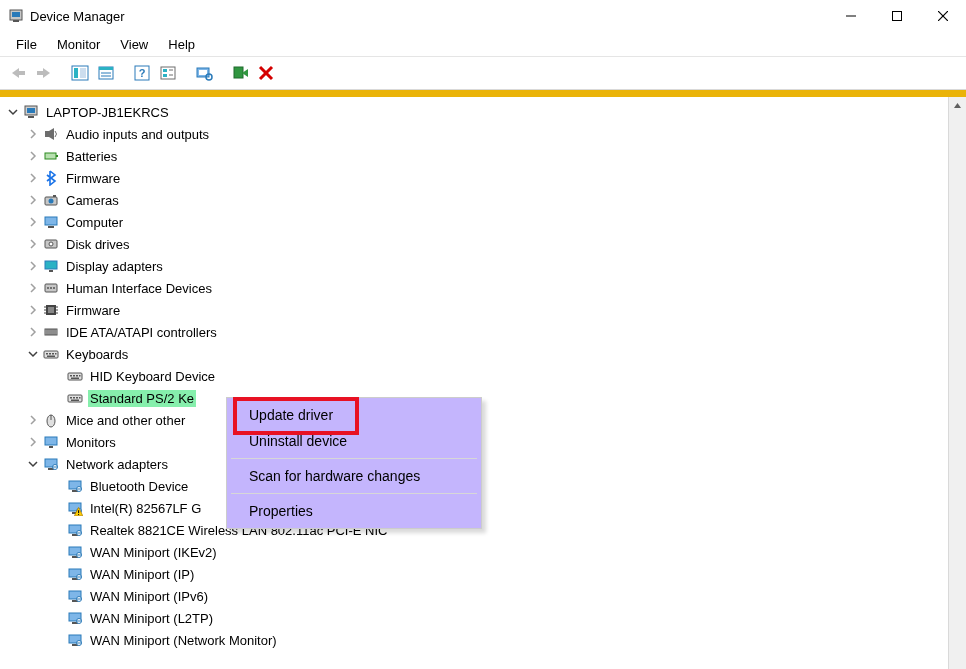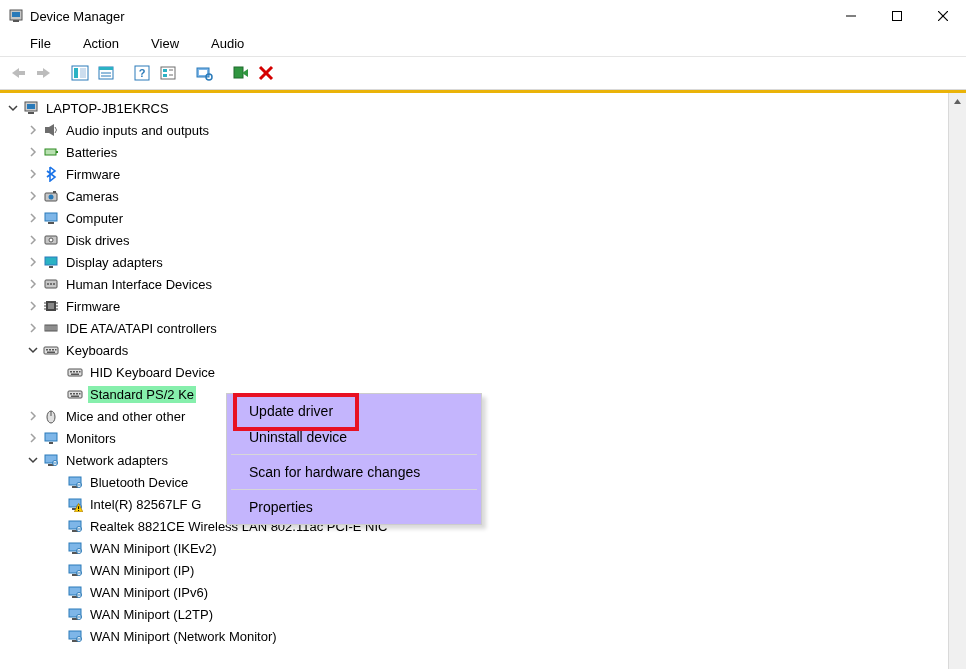--- a/index.html
+++ b/index.html
@@ -6,29 +6,29 @@
   .window{width:966px;height:669px;position:relative;background:#fff;display:flex;flex-direction:column}
   
   .titlebar{height:32px;display:flex;align-items:center;padding-left:8px}
   .titlebar .app-icon{width:16px;height:16px;margin-right:6px;display:flex;align-items:center;justify-content:center}
   .titlebar .title{flex:0 0 auto;font-size:13px}
   .titlebar .spacer{flex:1}
   .winbtns{display:flex;height:32px}
   .winbtn{width:46px;display:flex;align-items:center;justify-content:center;color:#000}
   .winbtn svg{display:block}
   
-  .menubar{height:24px;display:flex;align-items:flex-start;padding-left:20px;gap:12px;border-bottom:1px solid #e5e5e5}
+  .menubar{height:24px;display:flex;align-items:center;padding-left:6px;gap:0;border-bottom:1px solid #e5e5e5}
   .menuitem{padding:4px 10px}
   
   .toolbar{height:32px;display:flex;align-items:center;padding-left:6px;gap:2px;border-bottom:1px solid #d9d9d9}
   .tbtn{width:24px;height:24px;display:flex;align-items:center;justify-content:center;border-radius:2px}
   .tbtn.disabled{opacity:.45}
   .tsep{width:8px}
   
-  .treewrap{flex:1;display:flex;border-top:3px solid #eab308;position:relative}
+  .treewrap{flex:1;display:flex;border-top:7px solid #eab308;position:relative}
   .tree{flex:1;padding:4px 0 0 6px;overflow:hidden}
   .scrollbar{width:17px;background:#f0f0f0;border-left:1px solid #d9d9d9;position:relative}
   .scroll-arrow{position:absolute;left:0;right:0;height:17px;display:flex;align-items:center;justify-content:center;color:#606060}
   .scroll-arrow.up{top:0}
   .node{display:flex;align-items:center;height:22px;white-space:nowrap}
   .twisty{width:14px;height:14px;display:flex;align-items:center;justify-content:center;margin-right:2px;color:#606060}
   .twisty.empty{visibility:hidden}
   .nicon{width:18px;height:16px;margin-right:4px;display:flex;align-items:center;justify-content:center}
   .nlabel{padding:1px 2px}
   .nlabel.selected{background:#86efac}
@@ -72,23 +72,23 @@
           <svg width="10" height="10">
             <line x1="0" y1="0" x2="10" y2="10" stroke="#000" stroke-width="1.2"></line>
             <line x1="10" y1="0" x2="0" y2="10" stroke="#000" stroke-width="1.2"></line>
           </svg>
         </div>
     </div>
   </div>
 
   <div class="menubar">
     <div class="menuitem">File</div>
-    <div class="menuitem">Action</div>
+    <div class="menuitem">Monitor</div>
     <div class="menuitem">View</div>
-    <div class="menuitem">Audio</div>
+    <div class="menuitem">Help</div>
   </div>
 
   <div class="toolbar">
     <div class="tbtn disabled">
         <svg width="18" height="14" viewBox="0 0 18 14">
           <path d="M10 2 L3 7 L10 12 Z" fill="#6d6d6d"></path>
           <rect x="9" y="5" width="7" height="4" fill="#6d6d6d"></rect>
         </svg>
       </div>
     <div class="tbtn disabled">

